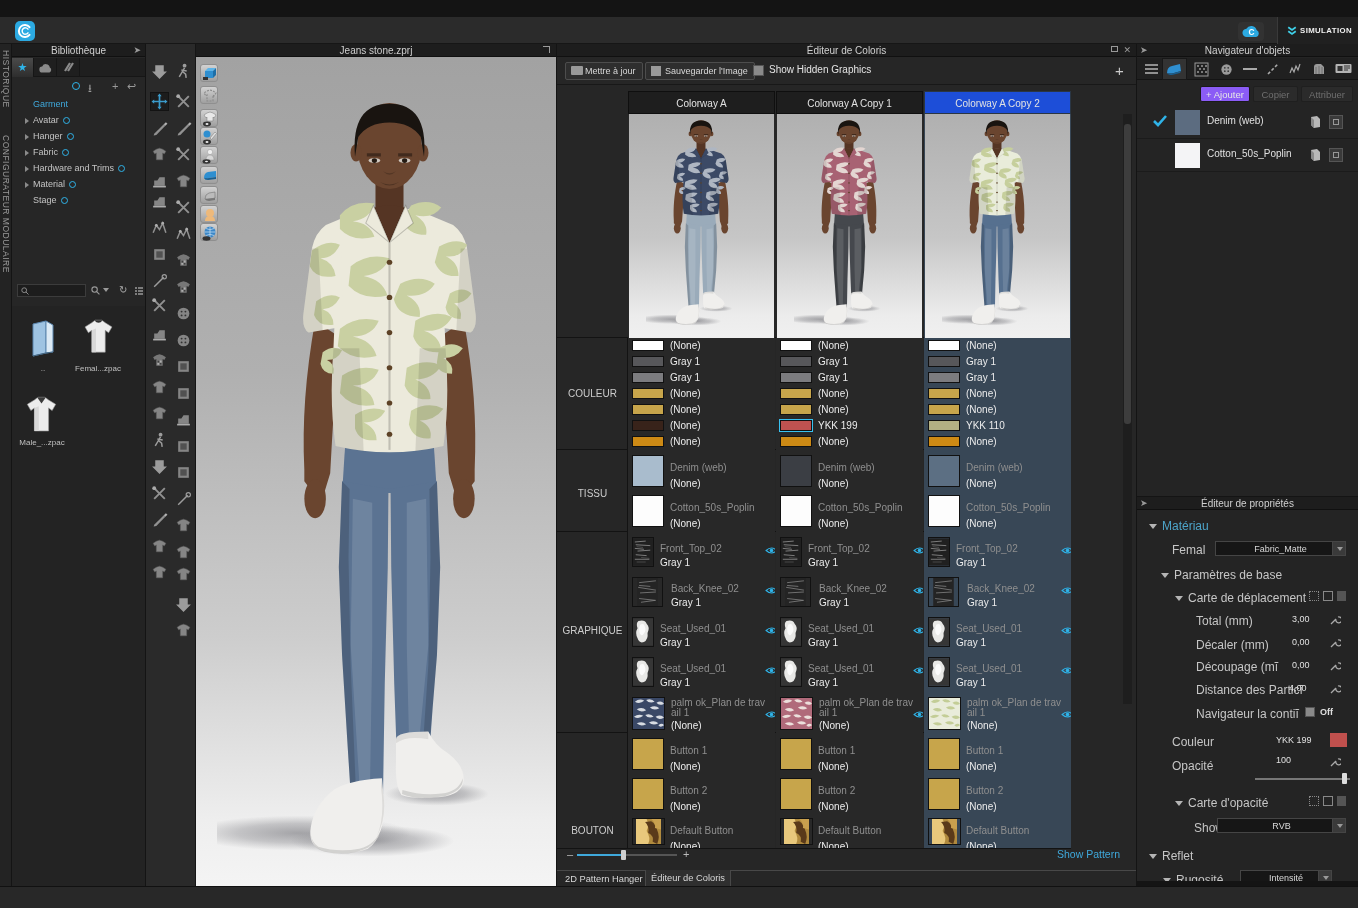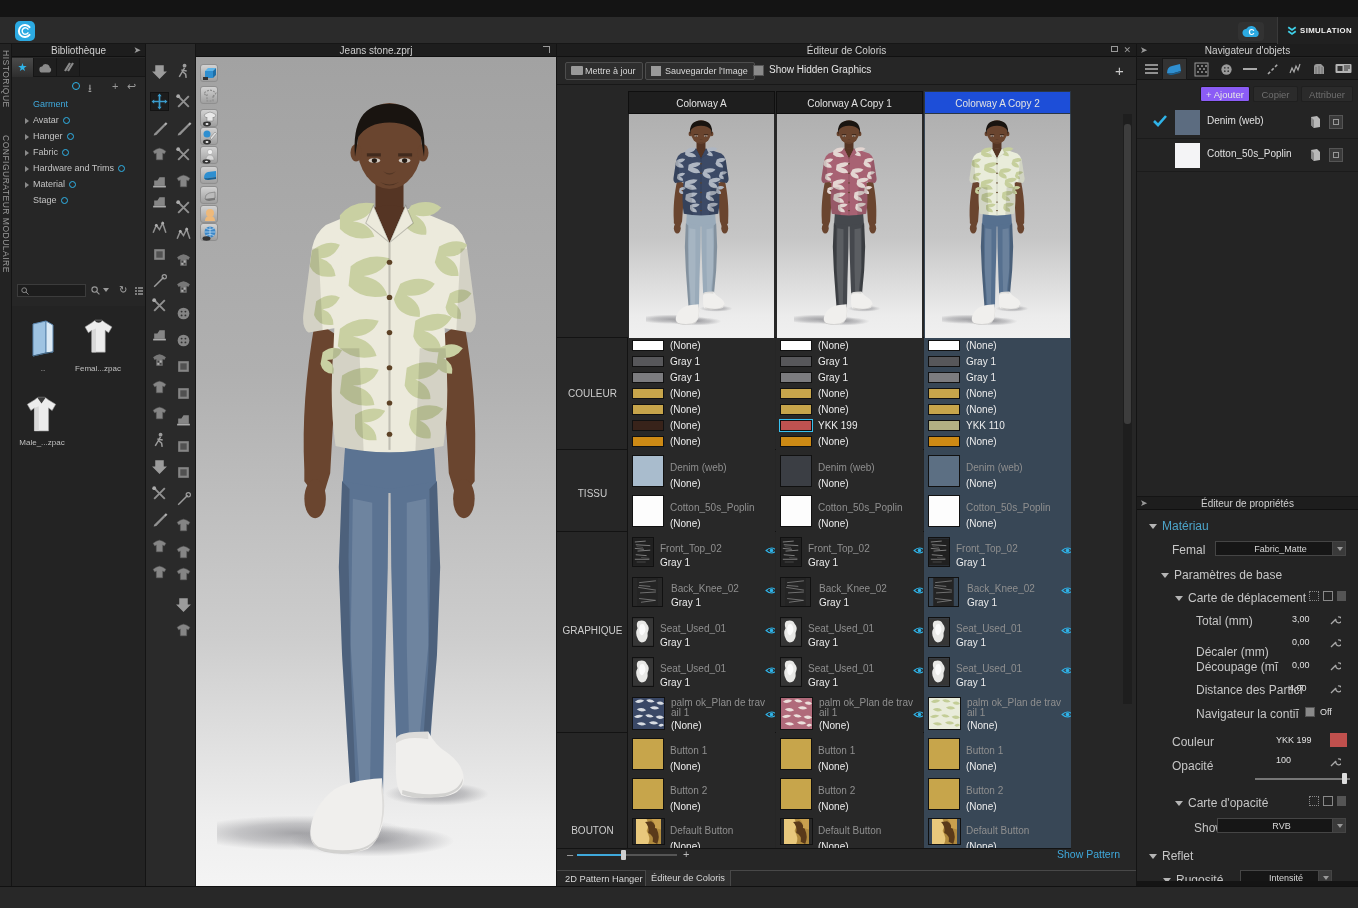--- a/index.html
+++ b/index.html
@@ -1008,29 +1008,29 @@
   <div class="prow" style="left:12px;top:22px;color:#4da4c9"><span class="tri"></span>Matériau</div>
   <div class="prow" style="left:35px;top:46px">Femal</div>
   <div class="dd" style="left:78px;top:44px;width:131px">Fabric_Matte<span class="da"></span></div>
   <div class="prow" style="left:24px;top:71px"><span class="tri"></span>Paramètres de base</div>
   <div class="prow" style="left:38px;top:94px"><span class="tri"></span>Carte de déplacement</div>
   <div class="abs" style="left:172px;top:94px;width:10px;height:10px;border:1px dotted #888"></div>
   <div class="abs" style="left:186px;top:94px;width:10px;height:10px;border:1px solid #888"></div>
   <div class="abs" style="left:200px;top:94px;width:9px;height:10px;background:#555"></div>
   <div class="prow" style="left:59px;top:117px">Total (mm)</div>
     <div class="pval" style="left:155px;top:117px">3,00</div>
-  <div class="prow" style="left:59px;top:148px">Décaler (mm)</div>
+  <div class="prow" style="left:59px;top:141px">Décaler (mm)</div>
     <div class="pval" style="left:155px;top:140px">0,00</div>
   <div class="prow" style="left:59px;top:163px">Découpage (mĩ</div>
     <div class="pval" style="left:155px;top:163px">0,00</div>
   <div class="prow" style="left:59px;top:186px">Distance des Particĩ</div>
     <div class="pval" style="left:152px;top:186px">4,00</div>
   <div class="prow" style="left:59px;top:210px">Navigateur la contiĩ</div>
   <div class="abs" style="left:168px;top:210px;width:10px;height:10px;background:#8a8a8a;border:1px solid #555"></div>
-  <div class="pval" style="left:183px;top:210px;font-weight:normal">Off</div>
+  <div class="pval" style="left:183px;top:210px;font-weight:bold">Off</div>
   <div class="prow" style="left:35px;top:238px">Couleur</div>
     <div class="pval" style="left:139px;top:238px">YKK 199</div>
   <div class="abs" style="left:193px;top:236px;width:17px;height:14px;background:#c0504d"></div>
   <div class="prow" style="left:35px;top:262px">Opacité</div>
     <div class="pval" style="left:139px;top:258px">100</div>
   <div class="abs" style="left:118px;top:281px;width:95px;height:1.5px;background:#777"></div>
   <div class="abs" style="left:205px;top:276px;width:5px;height:11px;background:#ddd;border-radius:1px"></div>
   <div class="prow" style="left:38px;top:299px"><span class="tri"></span>Carte d'opacité</div>
   <div class="abs" style="left:172px;top:299px;width:10px;height:10px;border:1px dotted #888"></div>
   <div class="abs" style="left:186px;top:299px;width:10px;height:10px;border:1px solid #888"></div>

